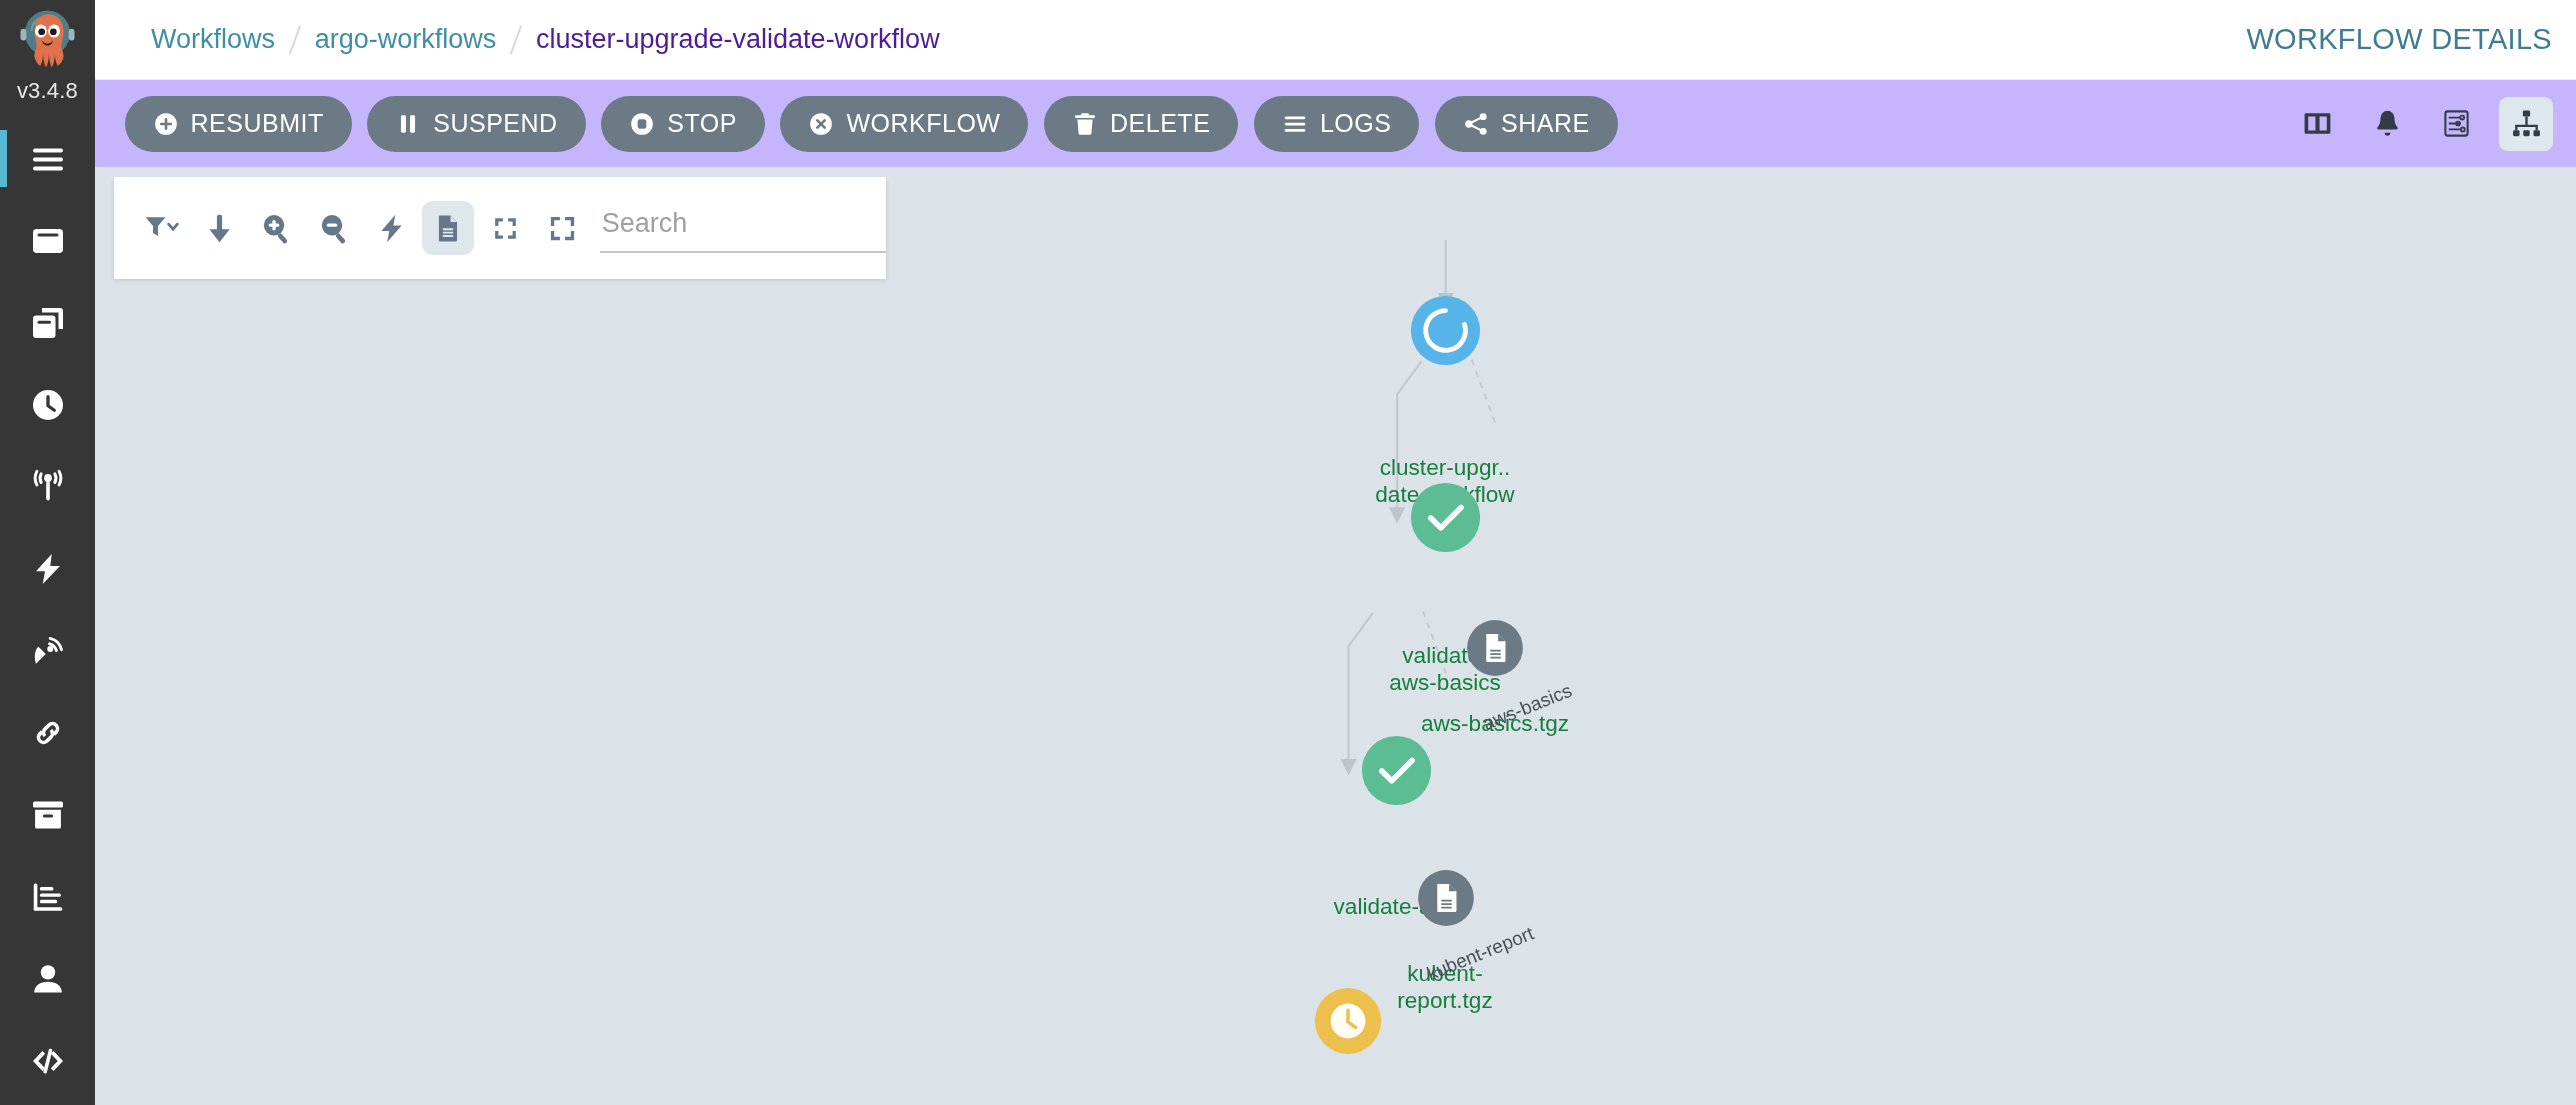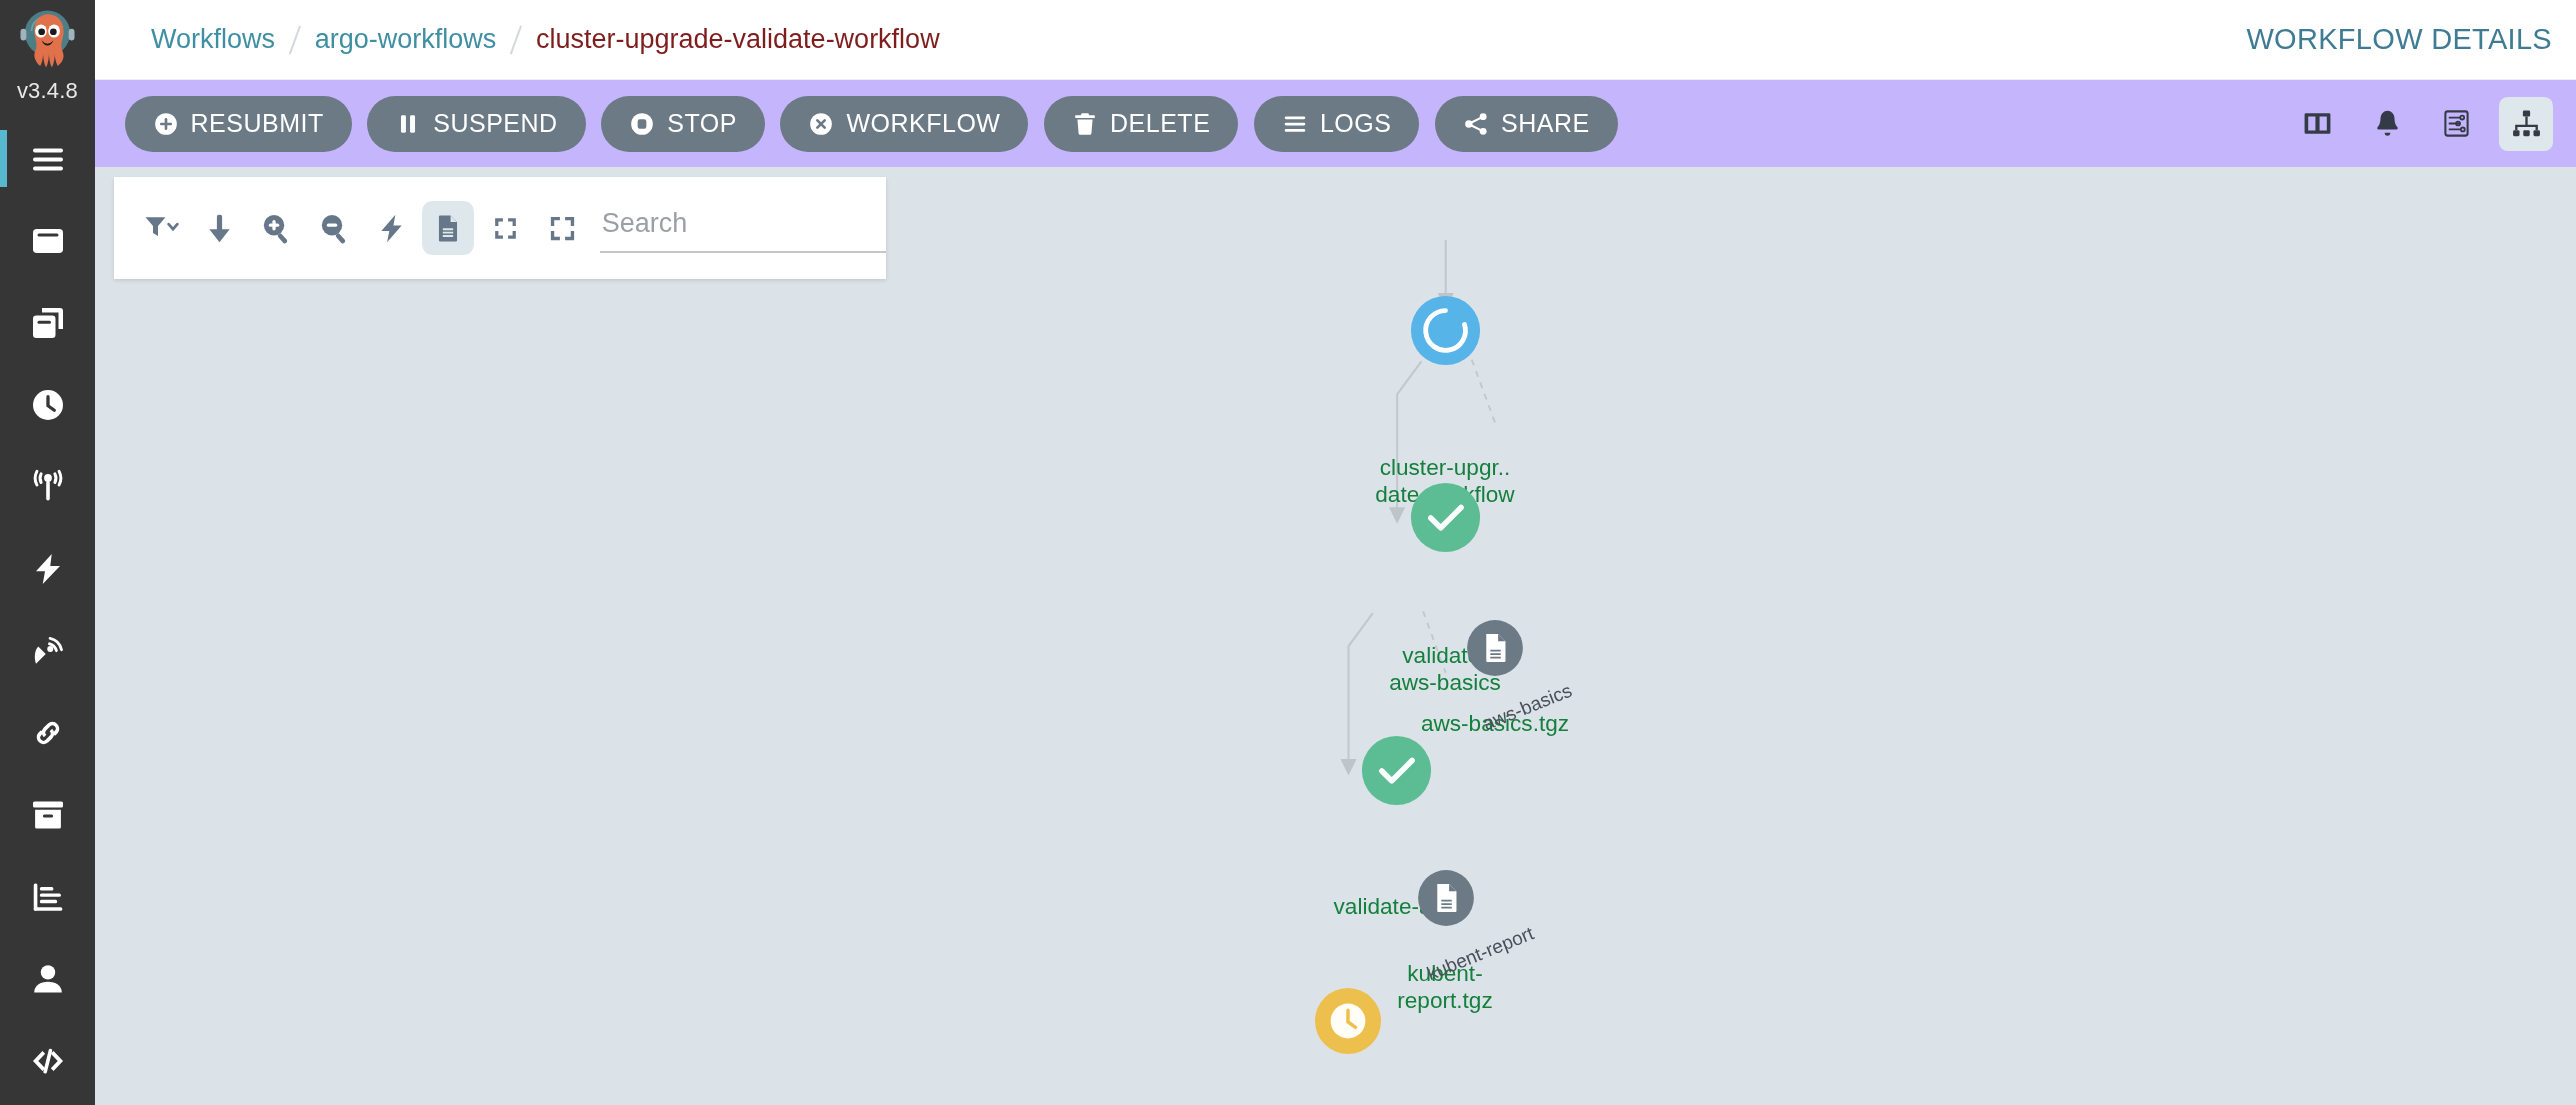--- a/index.html
+++ b/index.html
@@ -50,21 +50,21 @@
     border-bottom: 1.7px solid #eceef0;
     flex: 0 0 80px;
   }
   .breadcrumb { display: flex; align-items: center; font-size: 27px; }
   .crumb-link { color: #3f8fa3; cursor: pointer; white-space: nowrap; }
   .crumb-sep {
     display: inline-block; width: 1.7px; height: 29.5px;
     background: #d3d9dd; margin: 0 19px;
     transform: rotate(20deg) ; transform-origin: center;
   }
-  .crumb-current { color: #7f1d1d; white-space: nowrap; }
+  .crumb-current { color: #4c1d95; white-space: nowrap; }
   .page-kind {
     margin-left: auto; color: #3f7b92; font-size: 29px;
     letter-spacing: 0.3px; white-space: nowrap;
   }
 
   
   .actionbar {
     height: 87px; background: #c4b5fd;
     display: flex; align-items: center;
     padding: 0 22.6px 0 29.5px;

